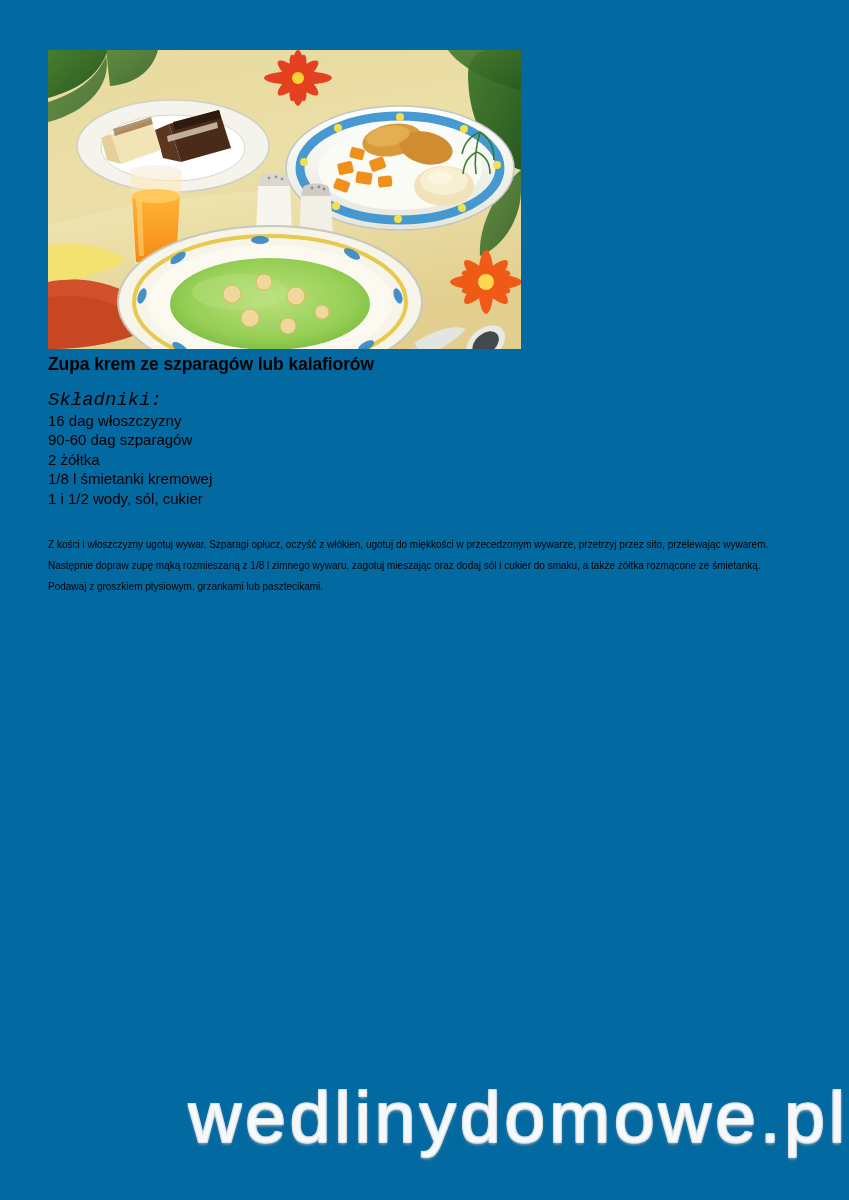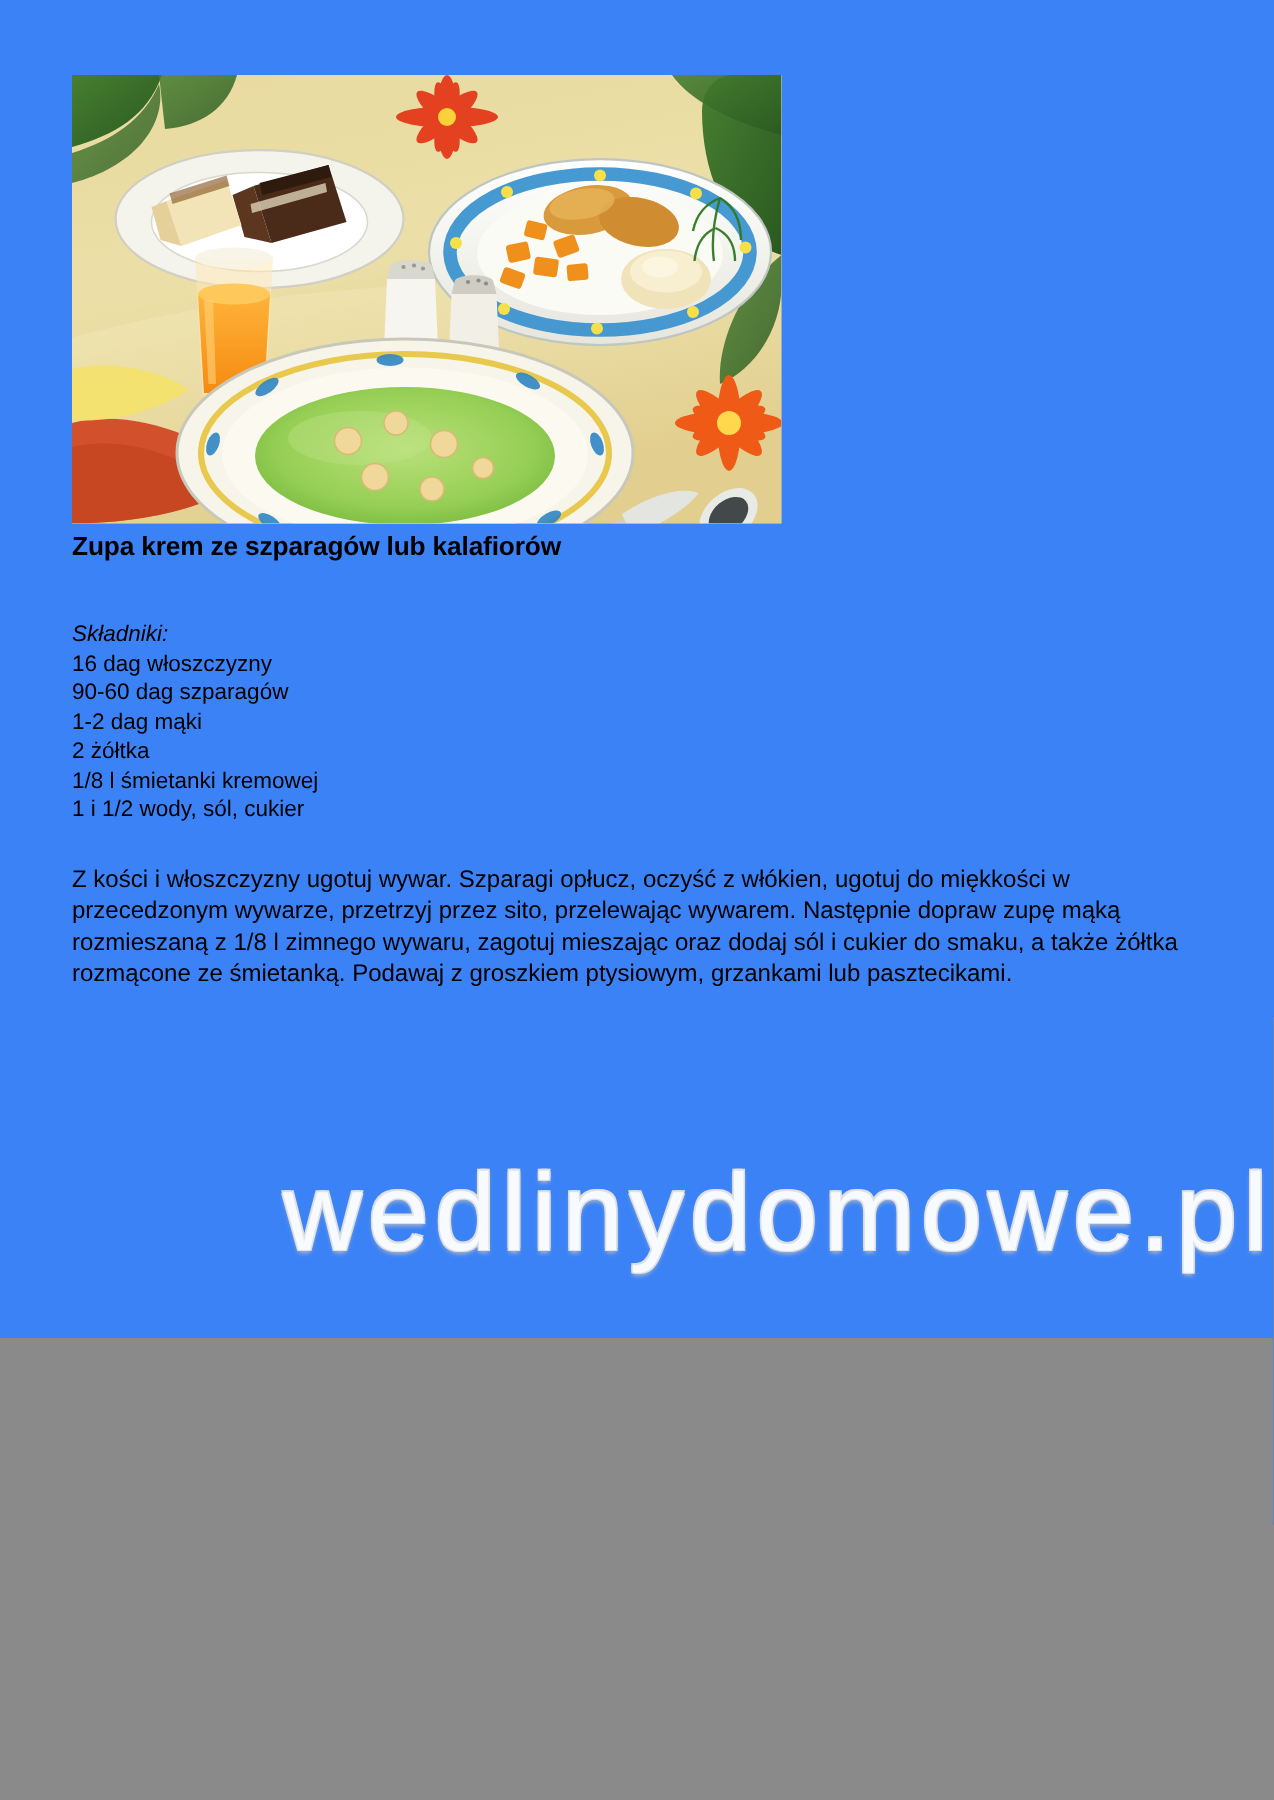--- a/index.html
+++ b/index.html
@@ -6,22 +6,22 @@
     margin: 0;
     padding: 0;
     background: #8a8a8a;
   }
   body {
     font-family: "Liberation Sans", sans-serif;
   }
   .page {
     position: relative;
     width: 849px;
-    height: 892px;
-    background: #3b82f6;
+    height: 1200px;
+    background: #0369a1;
     overflow: hidden;
     margin: 0 auto;
     box-sizing: border-box;
   }
   .content {
     position: absolute;
     left: 48px;
     top: 50px;
     width: 760px;
   }
@@ -43,35 +43,36 @@
   
   .recipe-title {
     font-size: 17.5px;
     font-weight: bold;
     color: #000;
     margin: 5px 0 0 0;
     letter-spacing: -0.1px;
   }
   .ingredients-heading {
     font-style: italic;
-    font-size: 15px;
+    font-size: 19px;
     color: #000;
-    margin: 38px 0 0 0;
+    margin: 16px 0 0 0;
     line-height: 19.5px;
+    font-family: Liberation Mono, monospace;
   }
   .ingredients-list {
     list-style: none;
     margin: 0;
     padding: 0;
     font-size: 15px;
     line-height: 19.5px;
     color: #000;
   }
   .method {
-    font-size: 16px;
+    font-size: 10px;
     line-height: 21px;
     color: #000;
     margin: 26px 0 0 0;
     width: 740px;
     text-align: left;
   }
 
   
   .watermark {
     position: absolute;
@@ -319,21 +320,20 @@
       </svg>
     </div>
 
     <h1 class="recipe-title">Zupa krem ze szparagów lub kalafiorów</h1>
 
     <p class="ingredients-heading">Składniki:</p>
 
     <ul class="ingredients-list">
       <li>16 dag włoszczyzny</li>
       <li>90-60 dag szparagów</li>
-      <li>1-2 dag mąki</li>
       <li>2 żółtka</li>
       <li>1/8 l śmietanki kremowej</li>
       <li>1 i 1/2 wody, sól, cukier</li>
     </ul>
 
     <p class="method">Z kości i włoszczyzny ugotuj wywar. Szparagi opłucz, oczyść z włókien, ugotuj do miękkości w przecedzonym wywarze, przetrzyj przez sito, przelewając wywarem. Następnie dopraw zupę mąką rozmieszaną z 1/8 l zimnego wywaru, zagotuj mieszając oraz dodaj sól i cukier do smaku, a także żółtka rozmącone ze śmietanką. Podawaj z groszkiem ptysiowym, grzankami lub pasztecikami.</p>
   </div>
 
   <div class="watermark">wedlinydomowe.pl</div>
 

